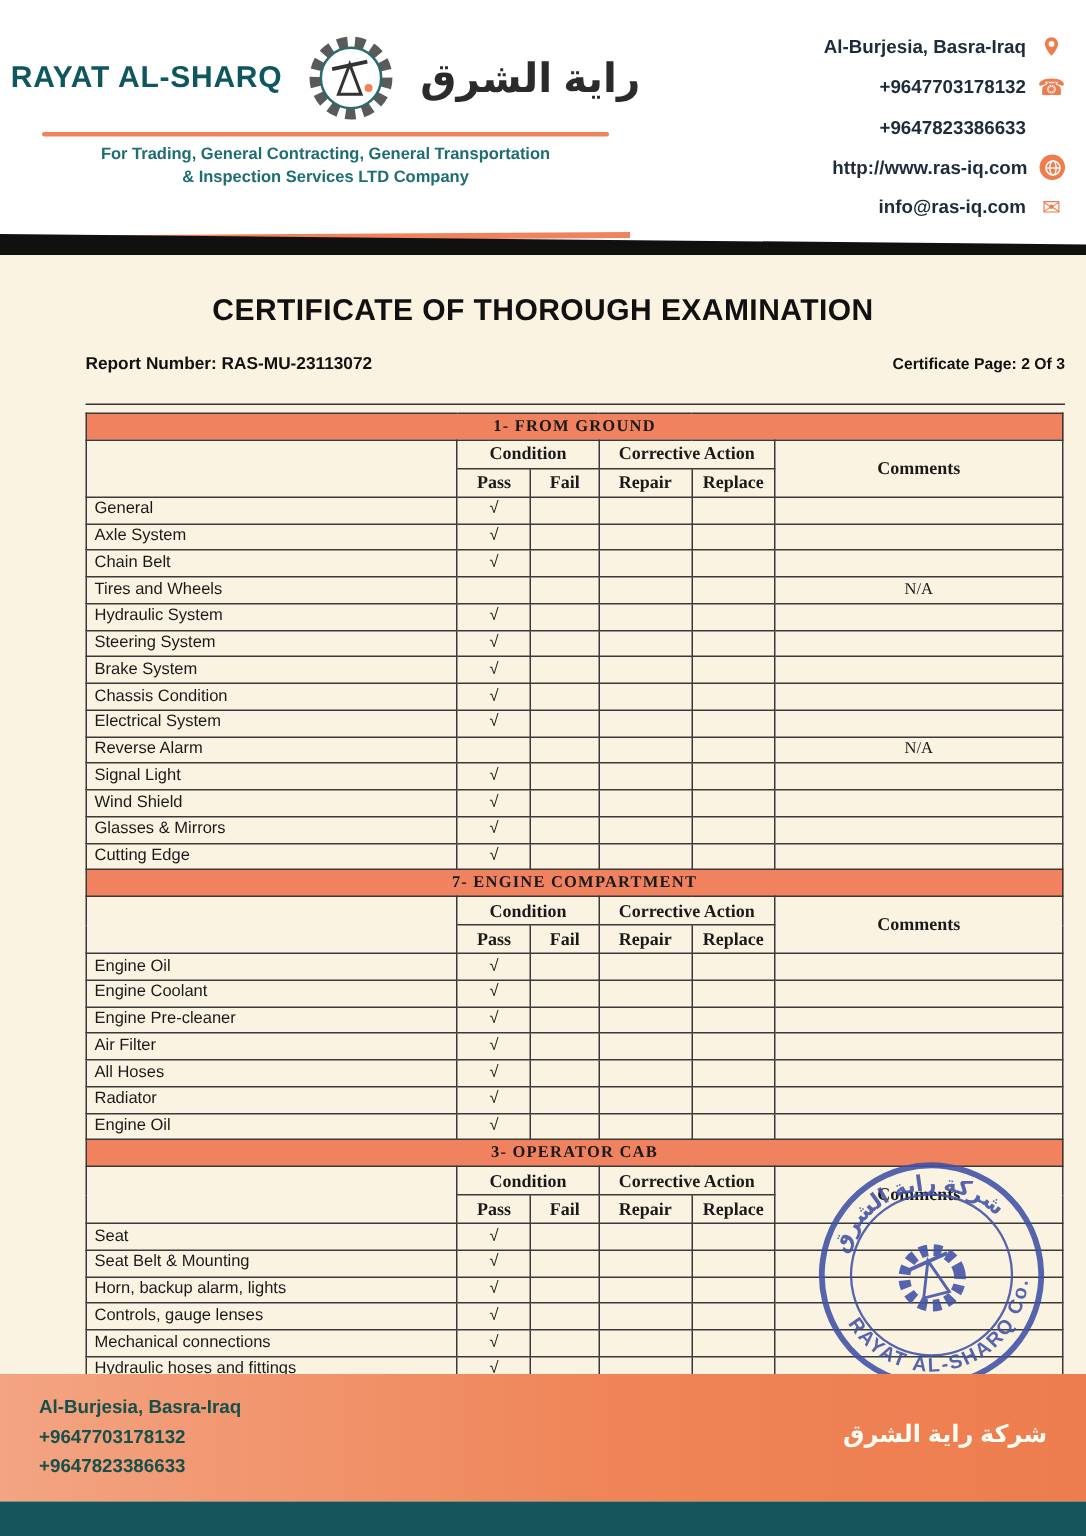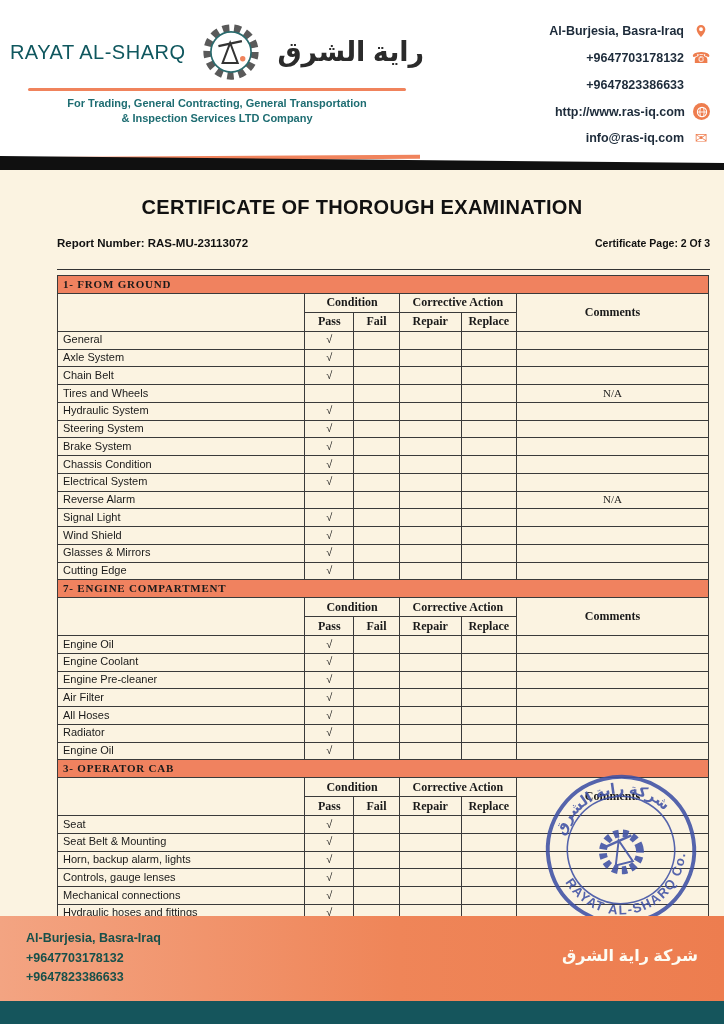--- a/index.html
+++ b/index.html
@@ -5,21 +5,21 @@
   * { margin:0; padding:0; box-sizing:border-box; }
   html,body { background:#d9d9d9; }
   body { font-family:"Liberation Sans","DejaVu Sans",sans-serif; }
   .page { position:relative; width:724px; height:1024px; margin:0 auto; background:#fbf3e1; overflow:hidden; }
 
   
   .header { position:relative; width:100%; height:170px; background:#ffffff; }
   .header-inner { display:flex; justify-content:space-between; padding:14px 14px 0 22px; }
   .logo-block { width:390px; text-align:center; padding-top:6px; }
   .logo-row { display:flex; align-items:center; justify-content:center; gap:10px; }
-  .company-en { font-size:20px; font-weight:normal; color:#0f575e; letter-spacing:.5px; white-space:nowrap; }
+  .company-en { font-size:20px; font-weight:bold; color:#0f575e; letter-spacing:.5px; white-space:nowrap; }
   .company-ar { font-size:27px; font-weight:bold; color:#2b2b2b; white-space:nowrap; }
   .gear svg { display:block; }
   .logo-divider { height:3px; background:#f0835c; margin:4px 6px 5px 6px; border-radius:2px; }
   .tagline { color:#1e6d72; font-weight:bold; font-size:11px; line-height:1.4; }
   .contacts { width:270px; padding-top:8px; }
   .contact-row { display:flex; justify-content:flex-end; align-items:center; gap:8px; margin-bottom:9px; }
   .contact-text { font-size:12.5px; font-weight:bold; color:#1d2b3a; }
   .cicon { color:#ee7d4e; width:18px; height:18px; display:flex; align-items:center; justify-content:center; font-size:15px; }
   .cicon.badge { background:#ee7d4e; color:#fff; border-radius:50%; width:17px; height:17px; font-size:10px; }
   .cicon.none { visibility:hidden; }
@@ -32,21 +32,21 @@
   .cert-title { font-size:20px; font-weight:bold; color:#111; letter-spacing:.3px; }
   .cert-subtitle { font-size:12px; color:#222; margin-top:8px; }
   .report-row { display:flex; justify-content:space-between; align-items:flex-end;
                 margin:18px 14px 0 57px; padding-bottom:20px; border-bottom:1.5px solid #333; }
   .report-left { font-size:11.5px; font-weight:bold; color:#111; }
   .report-right { font-size:10.5px; font-weight:bold; color:#111; }
 
   
   table.insp { width:652px; margin:5px 14px 0 57px; border-collapse:collapse; table-layout:fixed; }
   table.insp td { border:1px solid #3a3a3a; padding:1.5px 5px; font-size:11px; line-height:1.25; color:#1a1a1a; }
-  td.secbar { background:#f0825f; color:#183f47; font-weight:bold; text-align:left;
+  td.secbar { background:#f0825f; color:#183f47; font-weight:bold; text-align:center;
               font-family:"Liberation Serif","DejaVu Serif",serif; font-size:13.5px; letter-spacing:.8px; padding:2px; }
   tr.hdr td { font-family:"Liberation Serif","DejaVu Serif",serif; font-weight:bold; font-size:12px; text-align:center; }
   td.lbl { text-align:left; }
   td.c { text-align:center; }
   td.serif { font-family:"Liberation Serif","DejaVu Serif",serif; font-size:11.5px; }
 
   
   .stamp { position:absolute; left:543px; top:772px; width:156px; height:156px; color:#3f51a5;
            opacity:.88; transform:rotate(-14deg); pointer-events:none; }
   .stamp text { font-weight:bold; fill:currentColor; }

